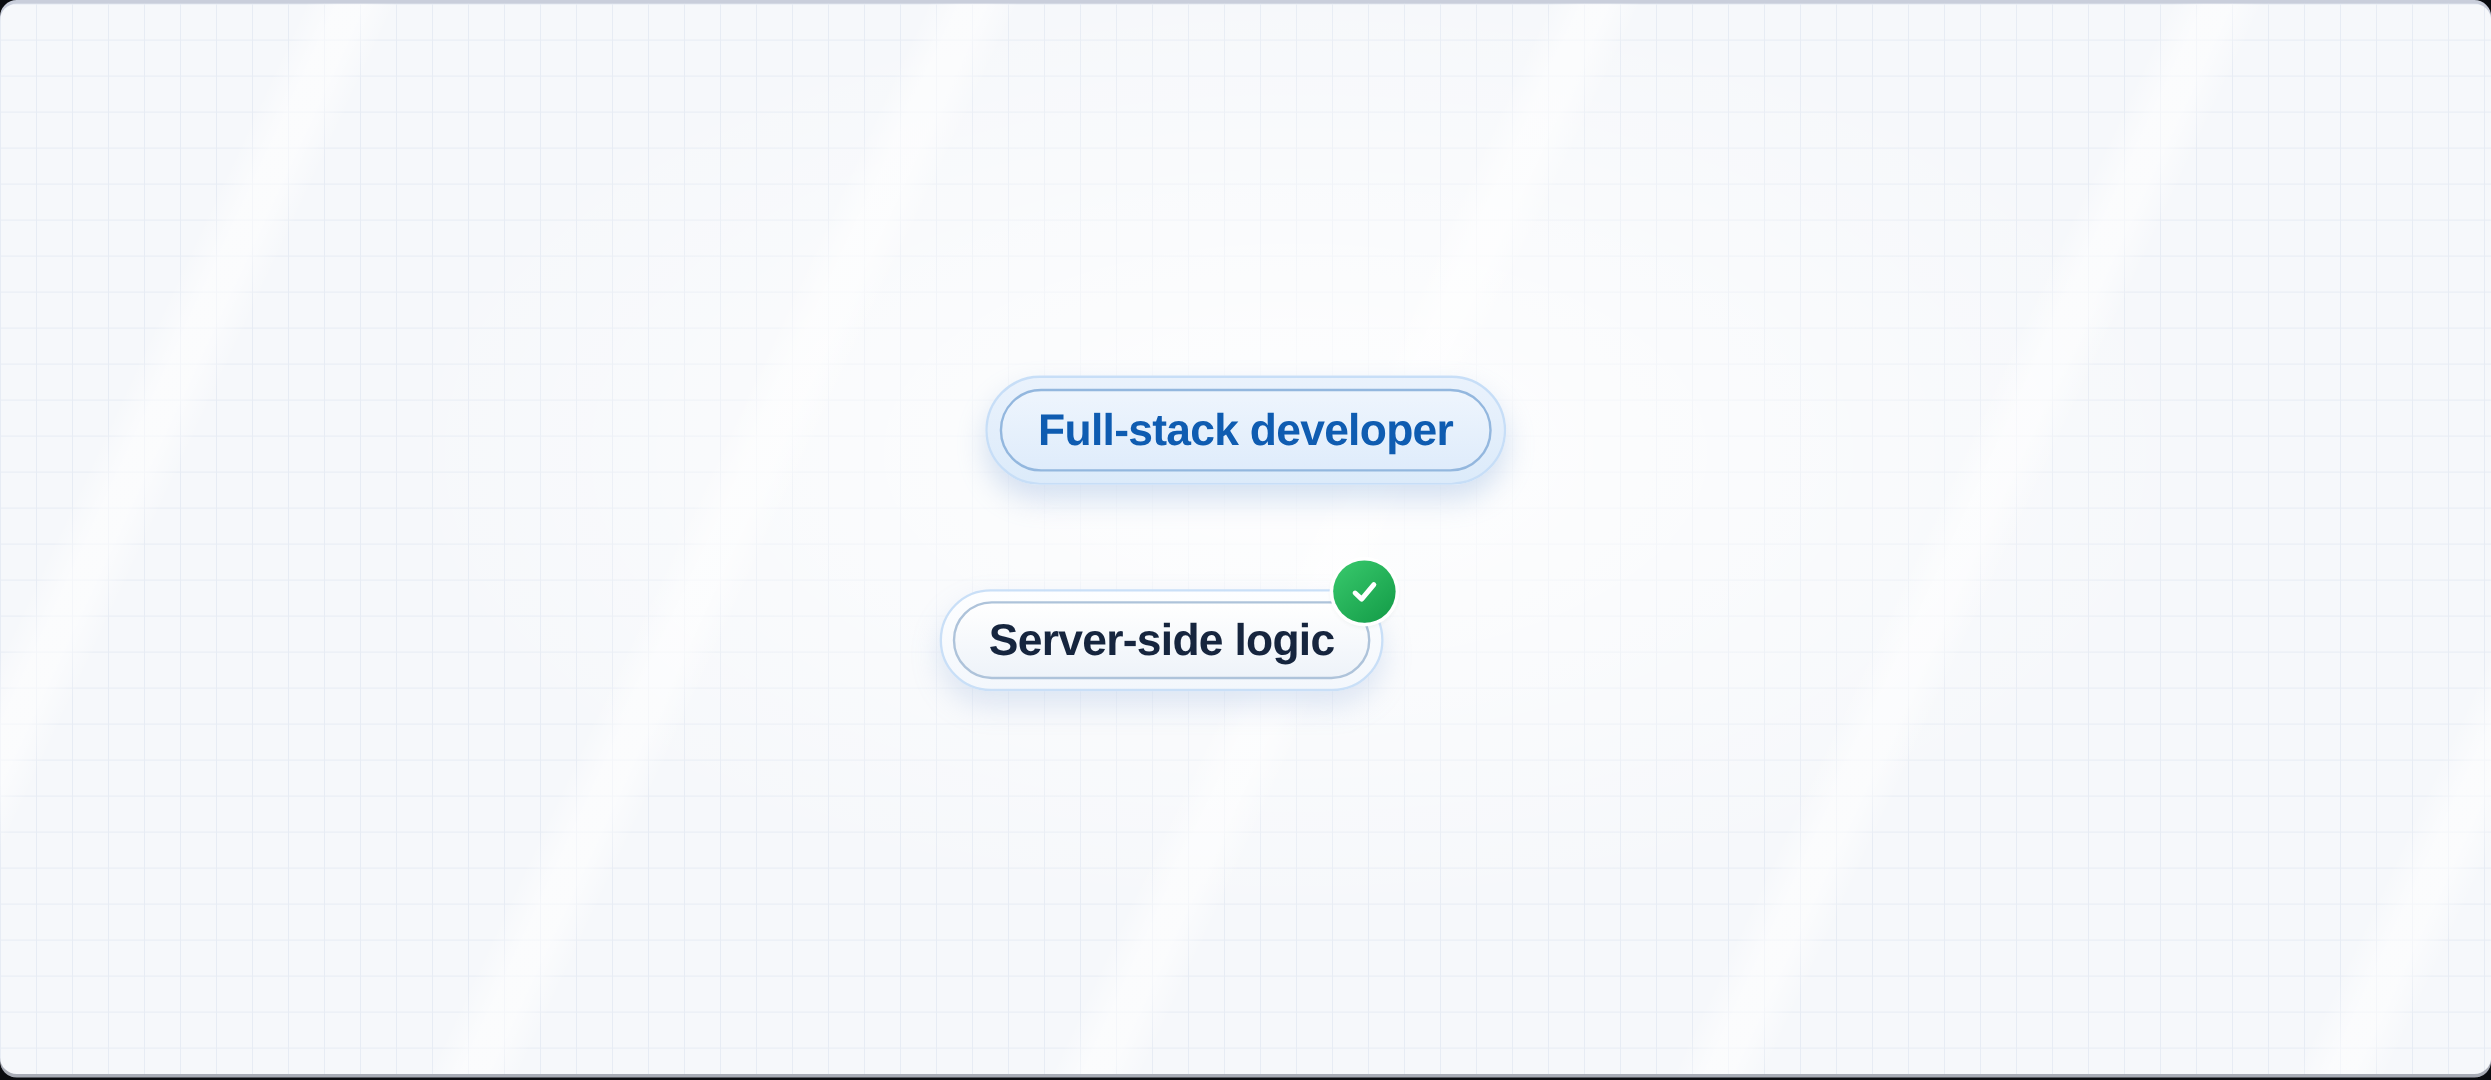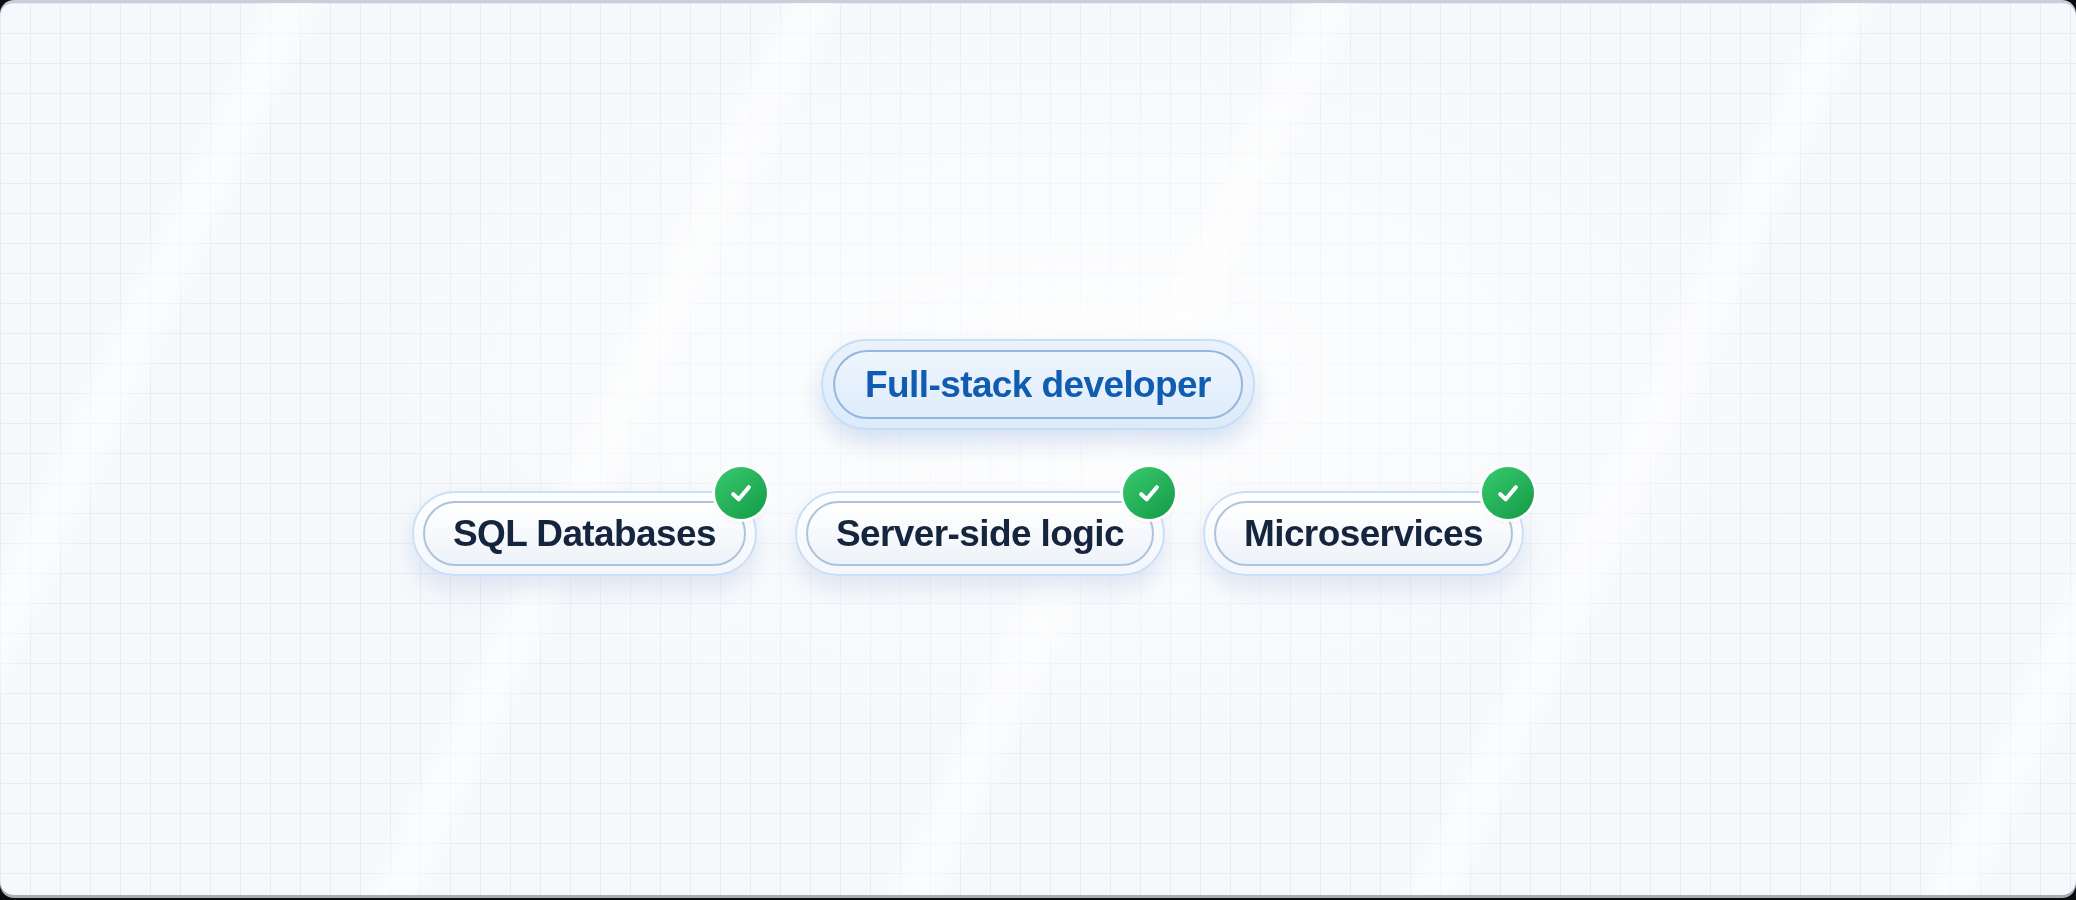--- a/index.html
+++ b/index.html
@@ -28,21 +28,21 @@
     background:repeating-linear-gradient(115deg,
       rgba(255,255,255,0) 0 230px,
       rgba(255,255,255,0.55) 255px 275px,
       rgba(255,255,255,0) 300px 470px);
     pointer-events:none;
   }
   .row{
     position:absolute;left:50%;
     display:flex;align-items:flex-start;
   }
-  .row-roles{top:336px;transform:translateX(-50%);gap:68px;}
+  .row-roles{top:310px;transform:translateX(-50%);gap:68px;}
   .row-skills{top:488px;transform:translateX(calc(-50% - 70px));gap:38px;}
 
   .chip{
     position:relative;
     display:inline-flex;
     border-radius:999px;
     border:2px solid #c7def7;
   }
   .chip-inner{
     display:flex;align-items:center;justify-content:center;
@@ -93,37 +93,21 @@
   <div class="streaks"></div>
 
   <div class="row row-roles">
     <div class="chip chip-role">
       <span class="chip-inner">Full-stack developer</span>
     </div>
   </div>
 
   <div class="row row-skills">
     <div class="chip chip-skill">
-      <span class="chip-inner">SQL Databases</span>
-      <span class="badge">
-        <svg viewBox="0 0 24 24">
-          <path d="M6.2 12.9 L10.3 16.7 L17.9 7.7" fill="none" stroke="#ffffff" stroke-width="3.1" stroke-linecap="round" stroke-linejoin="round"></path>
-        </svg>
-      </span>
-    </div>
-    <div class="chip chip-skill">
       <span class="chip-inner">Server-side logic</span>
-      <span class="badge">
-        <svg viewBox="0 0 24 24">
-          <path d="M6.2 12.9 L10.3 16.7 L17.9 7.7" fill="none" stroke="#ffffff" stroke-width="3.1" stroke-linecap="round" stroke-linejoin="round"></path>
-        </svg>
-      </span>
-    </div>
-    <div class="chip chip-skill">
-      <span class="chip-inner">Microservices</span>
       <span class="badge">
         <svg viewBox="0 0 24 24">
           <path d="M6.2 12.9 L10.3 16.7 L17.9 7.7" fill="none" stroke="#ffffff" stroke-width="3.1" stroke-linecap="round" stroke-linejoin="round"></path>
         </svg>
       </span>
     </div>
   </div>
 </div>
 
 </body></html>

